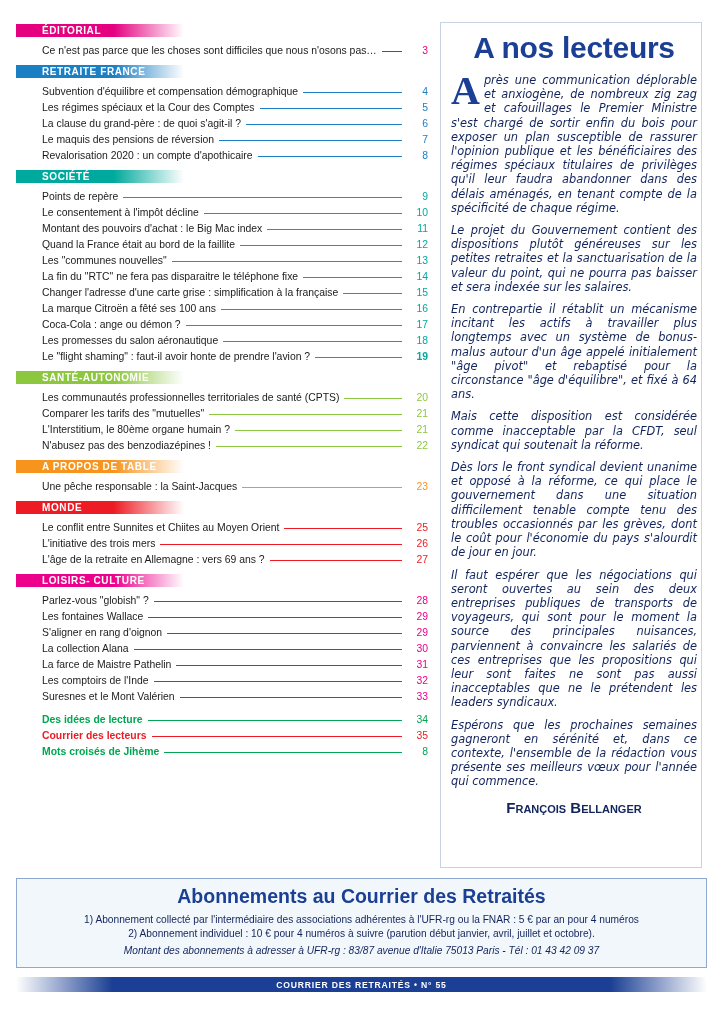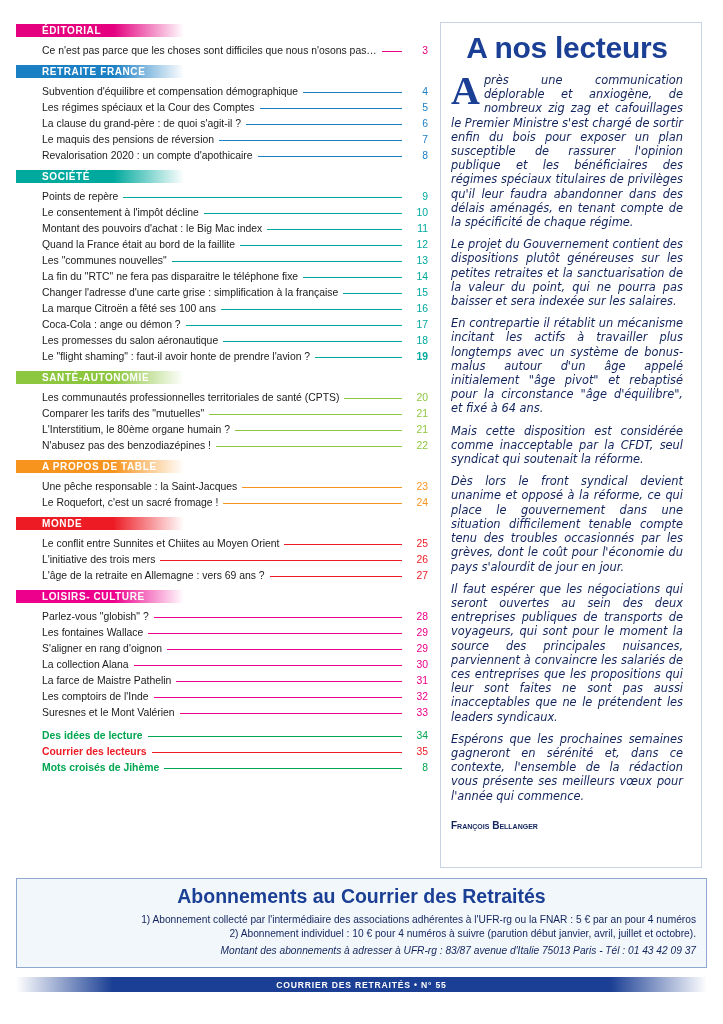--- a/index.html
+++ b/index.html
@@ -88,21 +88,21 @@
     text-align: right;
     flex: 0 0 22px;
   }
 
   .entry.bold .etitle { font-weight: bold; }
 
   
   .anos-box {
     border: 1px solid #c8d4e4;
     background: #ffffff;
-    padding: 4px 18px 8px 10px;
+    padding: 4px 4px 8px 10px;
     height: 846px;
   }
   .anos-title {
     color: #1b3f94;
     font-size: 30px;
     font-weight: bold;
     text-align: center;
     letter-spacing: -0.3px;
     margin: 6px 0 10px 0;
     line-height: 1;
@@ -120,25 +120,25 @@
     float: left;
     font-size: 40px;
     line-height: 32px;
     font-weight: bold;
     font-style: normal;
     color: #1b3f94;
     padding: 2px 4px 0 0;
     font-family: "Liberation Serif", serif;
   }
   .signature {
-    text-align: left;
-    font-size: 10px;
+    text-align: center;
+    font-size: 15px;
     color: #12245c;
     font-variant: small-caps;
-    margin-top: 17px;
+    margin-top: 10px;
     font-style: normal;
     font-weight: bold;
   }
 
   
   .subs-box {
     margin-top: 10px;
     border: 1px solid #8fa8cf;
     background: #f2f7fc;
     padding: 7px 10px 9px 10px;
@@ -147,21 +147,21 @@
     text-align: center;
     color: #1b3f94;
     font-size: 19.5px;
     font-weight: bold;
     margin-bottom: 6px;
     line-height: 1.1;
   }
   .subs-line {
     font-size: 10.2px;
     color: #12245c;
-    text-align: right;
+    text-align: center;
     line-height: 14px;
   }
   .subs-line.italic { font-style: italic; margin-top: 3px; }
 
   
   .footer {
     margin-top: 9px;
     height: 15px;
     background: linear-gradient(to right, #ffffff 0%, #1b3f94 14%, #1b3f94 86%, #ffffff 100%);
     display: flex;
@@ -314,25 +314,20 @@
           </div>
           <div class="sec-block">
             <div class="sec-head">
               <div class="bar" style="background: linear-gradient(to right, rgb(247, 148, 30) 0%, rgb(247, 148, 30) 58%, rgb(255, 255, 255) 100%);"></div>
               <div class="label">A PROPOS DE TABLE</div>
             </div>
             <div class="entry">
               <span class="etitle">Une pêche responsable : la Saint-Jacques</span>
               <span class="dots" style="border-bottom: 1px solid rgb(247, 148, 30);"></span>
               <span class="pg" style="color: rgb(247, 148, 30);">23</span>
-            </div>
-            <div class="entry">
-              <span class="etitle">Le Roquefort, c'est un sacré fromage !</span>
-              <span class="dots" style="border-bottom: 1px solid rgb(247, 148, 30);"></span>
-              <span class="pg" style="color: rgb(247, 148, 30);">24</span>
             </div>
           </div>
           <div class="sec-block">
             <div class="sec-head">
               <div class="bar" style="background: linear-gradient(to right, rgb(237, 28, 36) 0%, rgb(237, 28, 36) 58%, rgb(255, 255, 255) 100%);"></div>
               <div class="label">MONDE</div>
             </div>
             <div class="entry">
               <span class="etitle">Le conflit entre Sunnites et Chiites au Moyen Orient</span>
               <span class="dots" style="border-bottom: 1px solid rgb(237, 28, 36);"></span>

